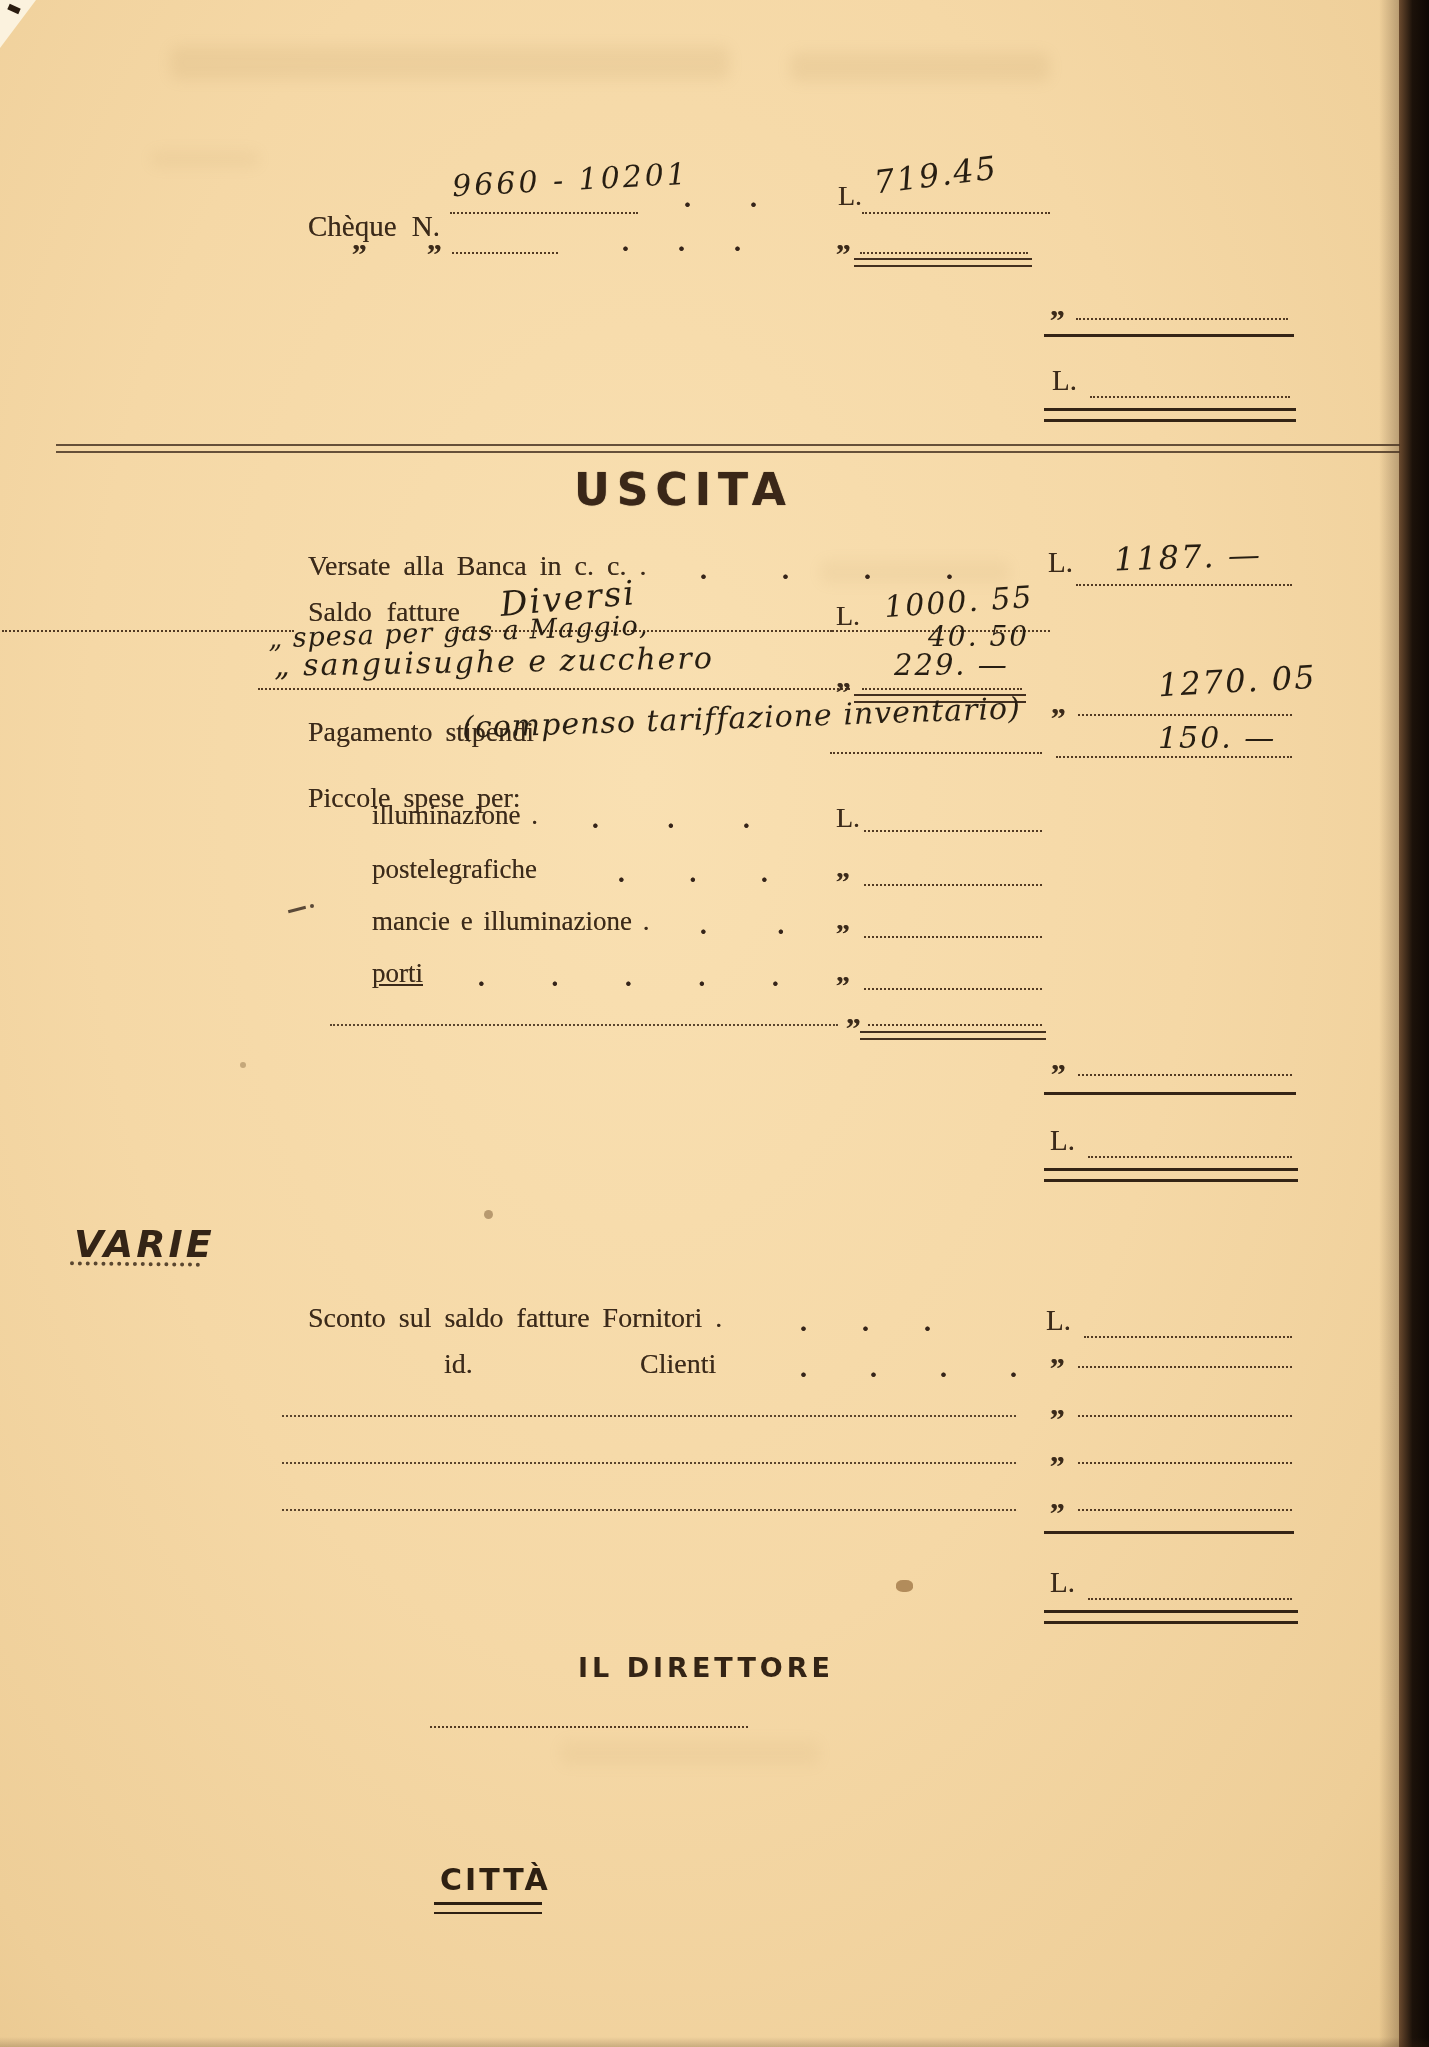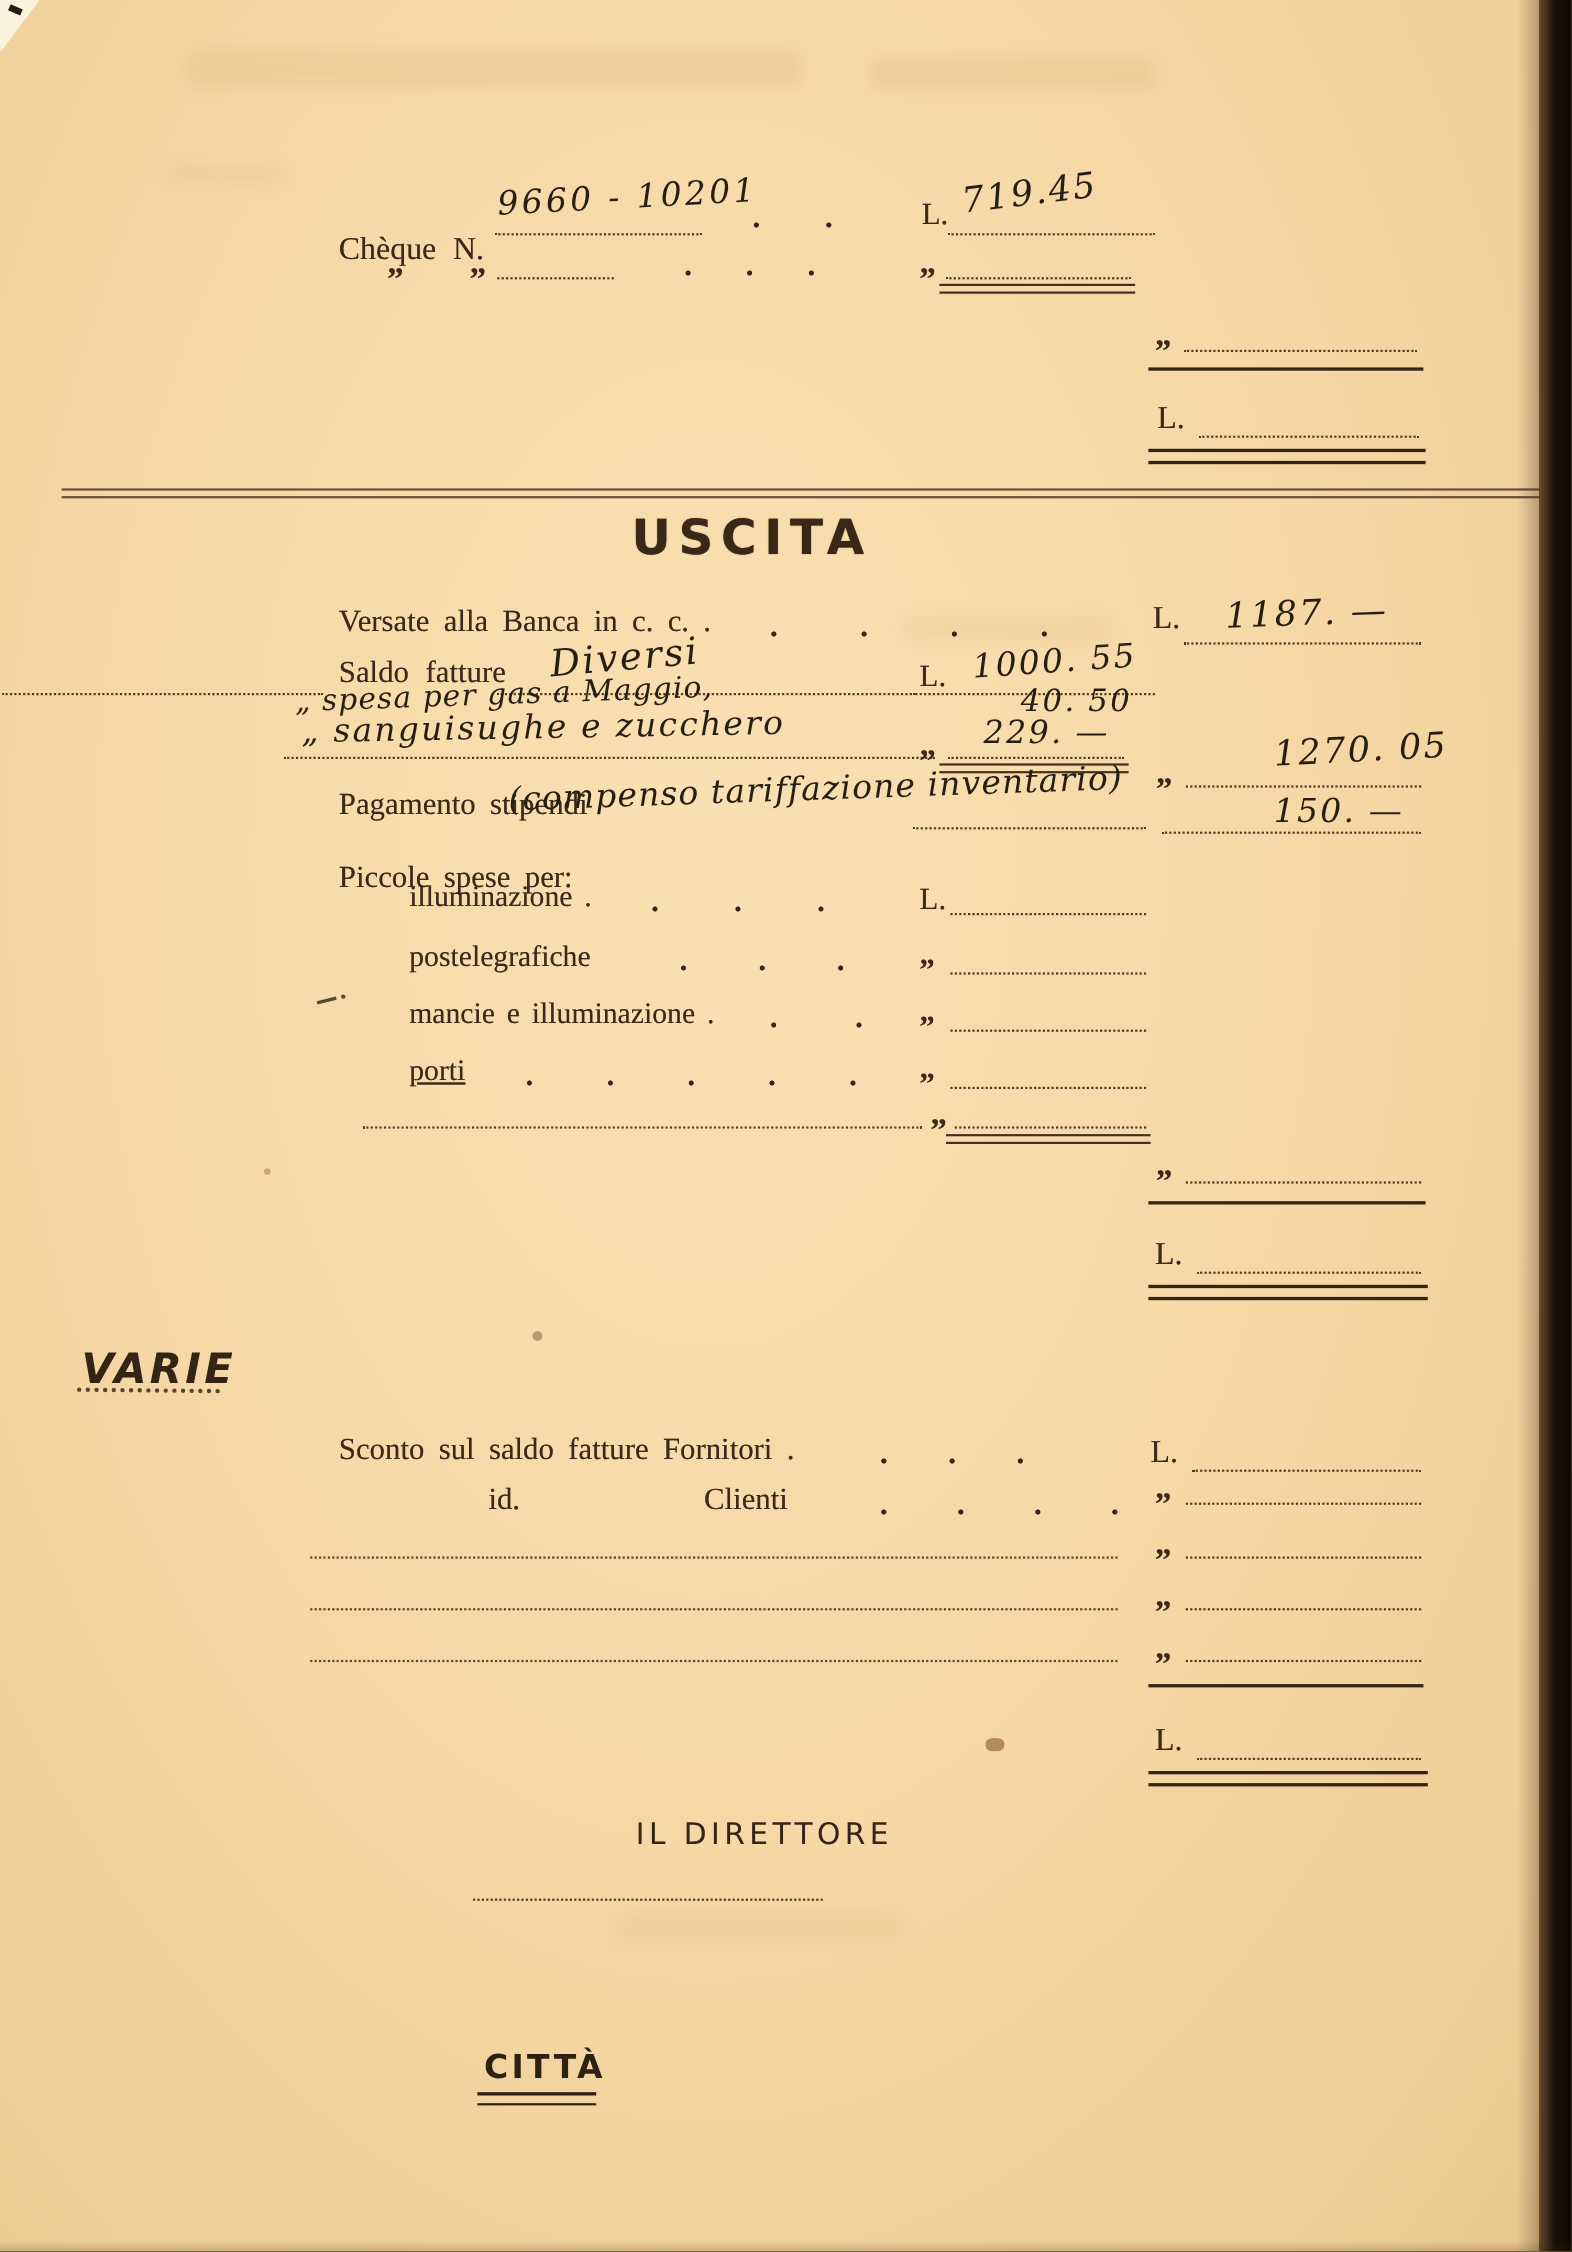--- a/index.html
+++ b/index.html
@@ -167,19 +167,19 @@
 
   <div class="abs dotfine" style="left:282px;top:1509px;width:734px;"></div>
   <div class="abs printed" style="left:1050px;top:1481px;font-size:30px;font-weight:700;">„</div>
   <div class="abs dotln" style="left:1078px;top:1509px;width:214px;"></div>
 
   <div class="abs solidln" style="left:1044px;top:1531px;width:250px;"></div>
   <div class="abs printed" style="left:1050px;top:1566px;font-size:29px;">L.</div>
   <div class="abs dotln" style="left:1088px;top:1598px;width:204px;"></div>
   <div class="abs dblthick" style="left:1044px;top:1610px;width:254px;"></div>
 
-  <div class="abs sans" style="left:578px;top:1652px;font-size:27px;font-weight:400;letter-spacing:4px;color:#342415;">IL DIRETTORE</div>
+  <div class="abs sans" style="left:578px;top:1652px;font-size:27px;font-weight:700;letter-spacing:4px;color:#342415;">IL DIRETTORE</div>
   <div class="abs dotln" style="left:430px;top:1726px;width:318px;"></div>
 
   <div class="abs sans" style="left:440px;top:1862px;font-size:30px;font-weight:700;letter-spacing:3px;color:#2e2012;">CITTÀ</div>
   <div class="abs" style="left:434px;top:1902px;width:108px;height:7px;border-top:3px solid #2e2012;border-bottom:2px solid #2e2012;"></div>
 
 </div>
 
 </body></html>

